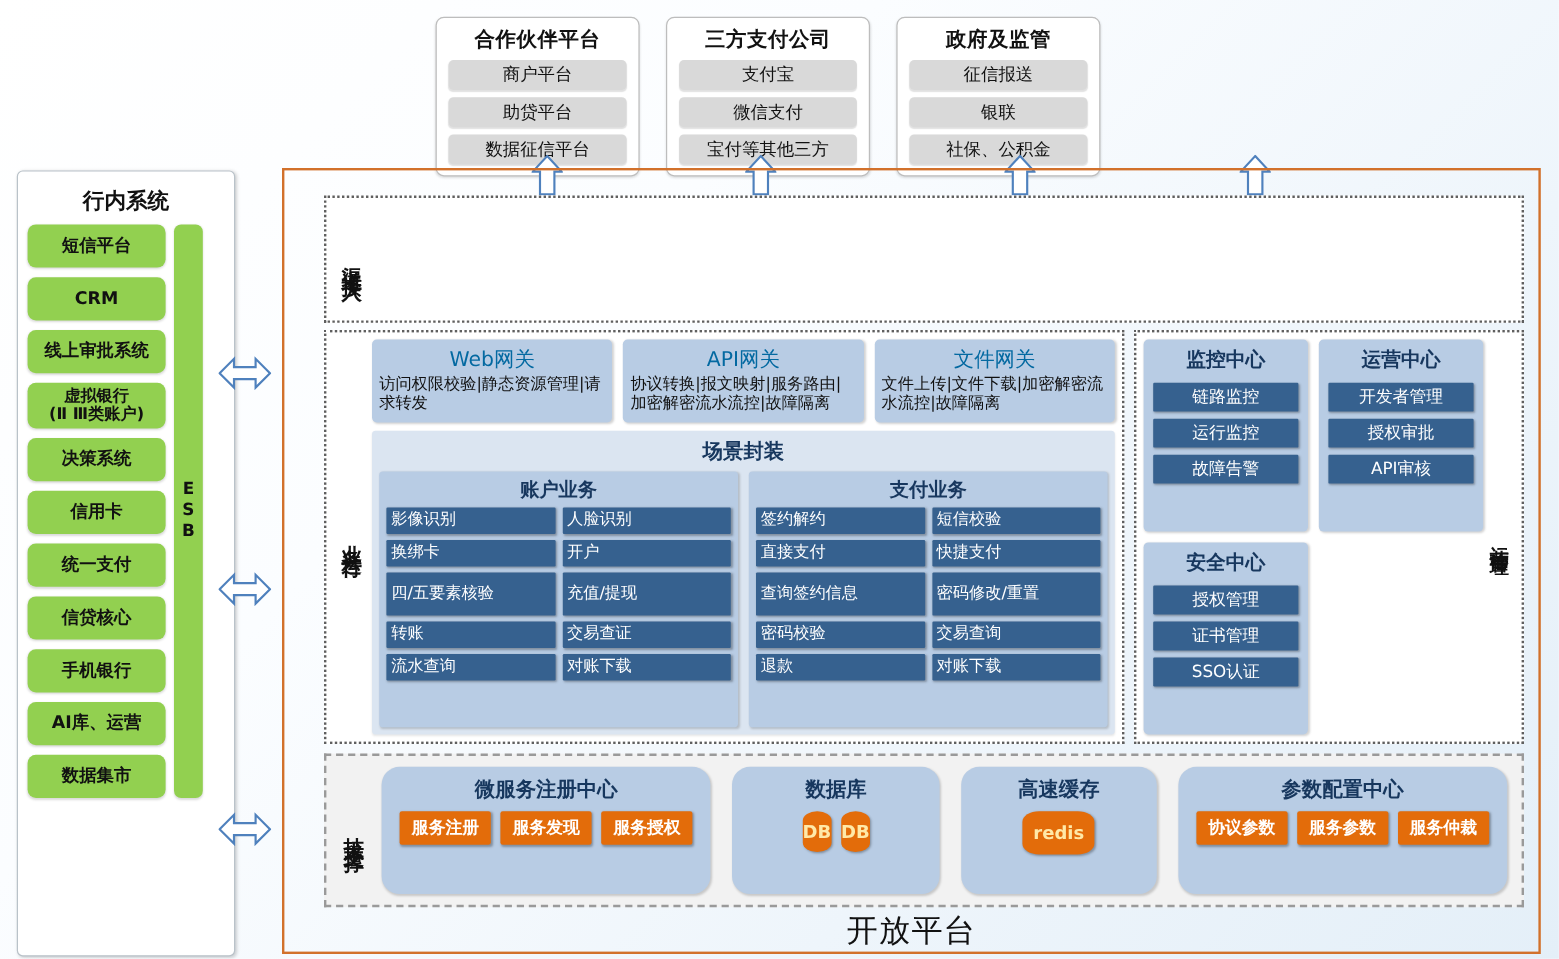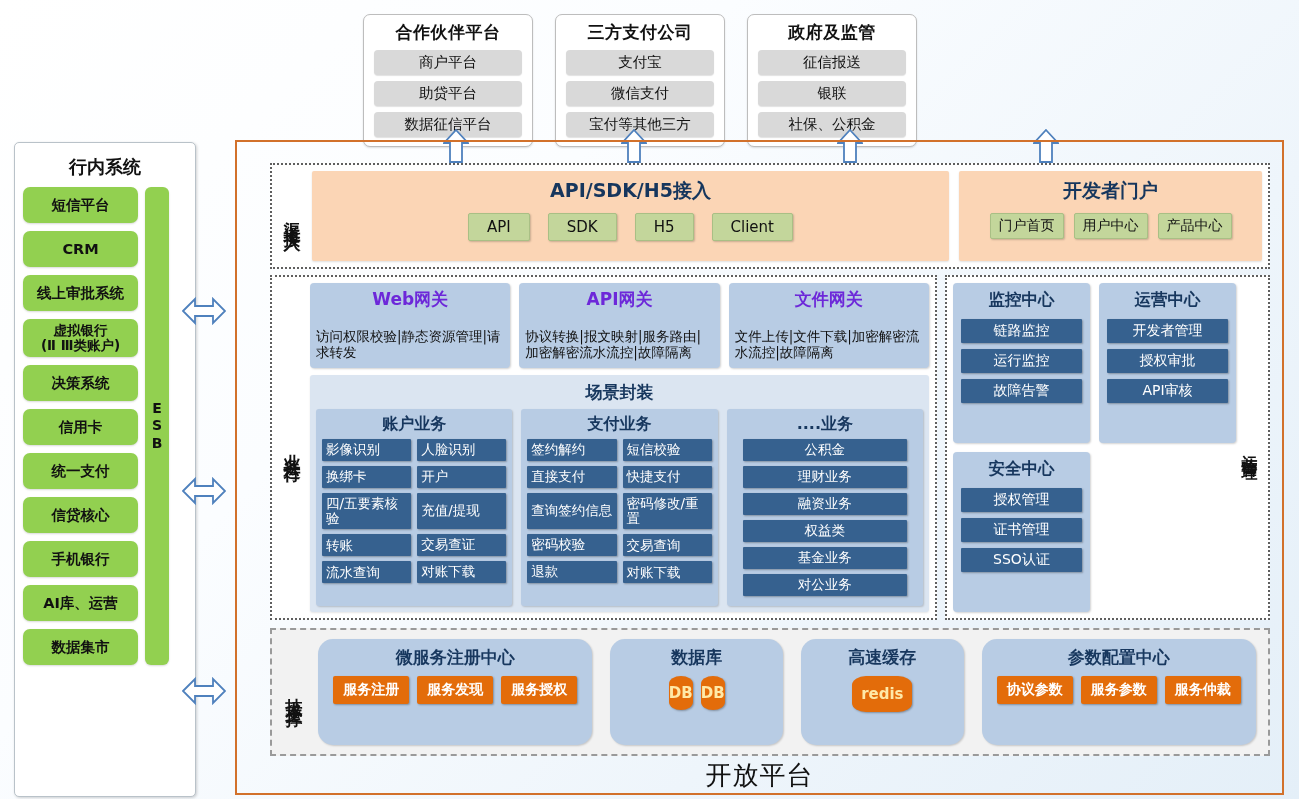--- a/index.html
+++ b/index.html
@@ -111,22 +111,22 @@
 
   
   .biz-band { left:270px; top:275px; width:667px; height:345px; padding:6px; }
   .biz-right { flex:1; display:flex; flex-direction:column; gap:7px; padding-left:2px; }
   .gw-row { display:flex; gap:9px; }
   .gw-box {
     background:#b8cce4; border-radius:4px; padding:5px 6px 7px 6px;
     box-shadow:1px 1px 2px rgba(0,0,0,.18); flex:1;
   }
   .gw-box .gw-title {
-    font-weight:bold; font-size:17px; color:#6d28d9; text-align:center;
-    margin-bottom:18px;
+    font-weight:normal; font-size:17px; color:#0369a1; text-align:center;
+    margin-bottom:2px;
   }
   .gw-box .gw-desc {
     font-size:13.5px; color:#111; line-height:1.18; text-align:left;
   }
   .scene {
     background:#dbe5f1; border-radius:3px; flex:1; padding:4px 6px 6px 6px;
     box-shadow:0 1px 2px rgba(0,0,0,.1);
     display:flex; flex-direction:column;
   }
   .scene-title {
@@ -297,39 +297,20 @@
       <polygon points="1,15 13,3 13,10 31,10 31,3 43,15 31,27 31,20 13,20 13,27" fill="#ffffff" stroke="#4f81bd" stroke-width="1.8"></polygon>
     </svg>
 </div>
 
 <div class="platform"></div>
 <div class="platform-title" style="position:absolute;left:235px;width:1049px;top:758px;text-align:center;">开放平台</div>
 
 <div class="band channel-band">
   <div class="band-label">
     <span>渠道接入</span>
-  </div>
-  <div class="chan-inner">
-    <div class="peach" style="flex:1;">
-      <div class="peach-title">API/SDK/H5接入</div>
-      <div class="peach-items">
-        <div class="green-chip">API</div>
-        <div class="green-chip">SDK</div>
-        <div class="green-chip">H5</div>
-        <div class="green-chip">Client</div>
-      </div>
-    </div>
-    <div class="peach" style="width:303px;">
-      <div class="peach-title">开发者门户</div>
-      <div class="peach-items" style="gap:10px;">
-        <div class="green-chip sm">门户首页</div>
-        <div class="green-chip sm">用户中心</div>
-        <div class="green-chip sm">产品中心</div>
-      </div>
-    </div>
   </div>
 </div>
 
 <div class="band biz-band">
   <div class="band-label">
     <span>业务运行</span>
   </div>
   <div class="biz-right">
 
     <div class="gw-row">
@@ -384,33 +365,20 @@
             <div class="sc-col">
               <div class="sc-chip">短信校验</div>
               <div class="sc-chip">快捷支付</div>
               <div class="sc-chip two">密码修改/重置</div>
               <div class="sc-chip">交易查询</div>
               <div class="sc-chip">对账下载</div>
             </div>
           </div>
         </div>
 
-        <div class="scene-card">
-          <div class="sc-title">....业务</div>
-          <div class="sc-grid">
-            <div class="sc-col" style="padding:0 10px;">
-              <div class="sc-chip ctr">公积金</div>
-              <div class="sc-chip ctr">理财业务</div>
-              <div class="sc-chip ctr">融资业务</div>
-              <div class="sc-chip ctr">权益类</div>
-              <div class="sc-chip ctr">基金业务</div>
-              <div class="sc-chip ctr">对公业务</div>
-            </div>
-          </div>
-        </div>
 
       </div>
     </div>
   </div>
 </div>
 
 <div class="band ops-band">
   <div class="ops-inner">
     <div class="ops-card">
       <div class="ops-title">监控中心</div>

